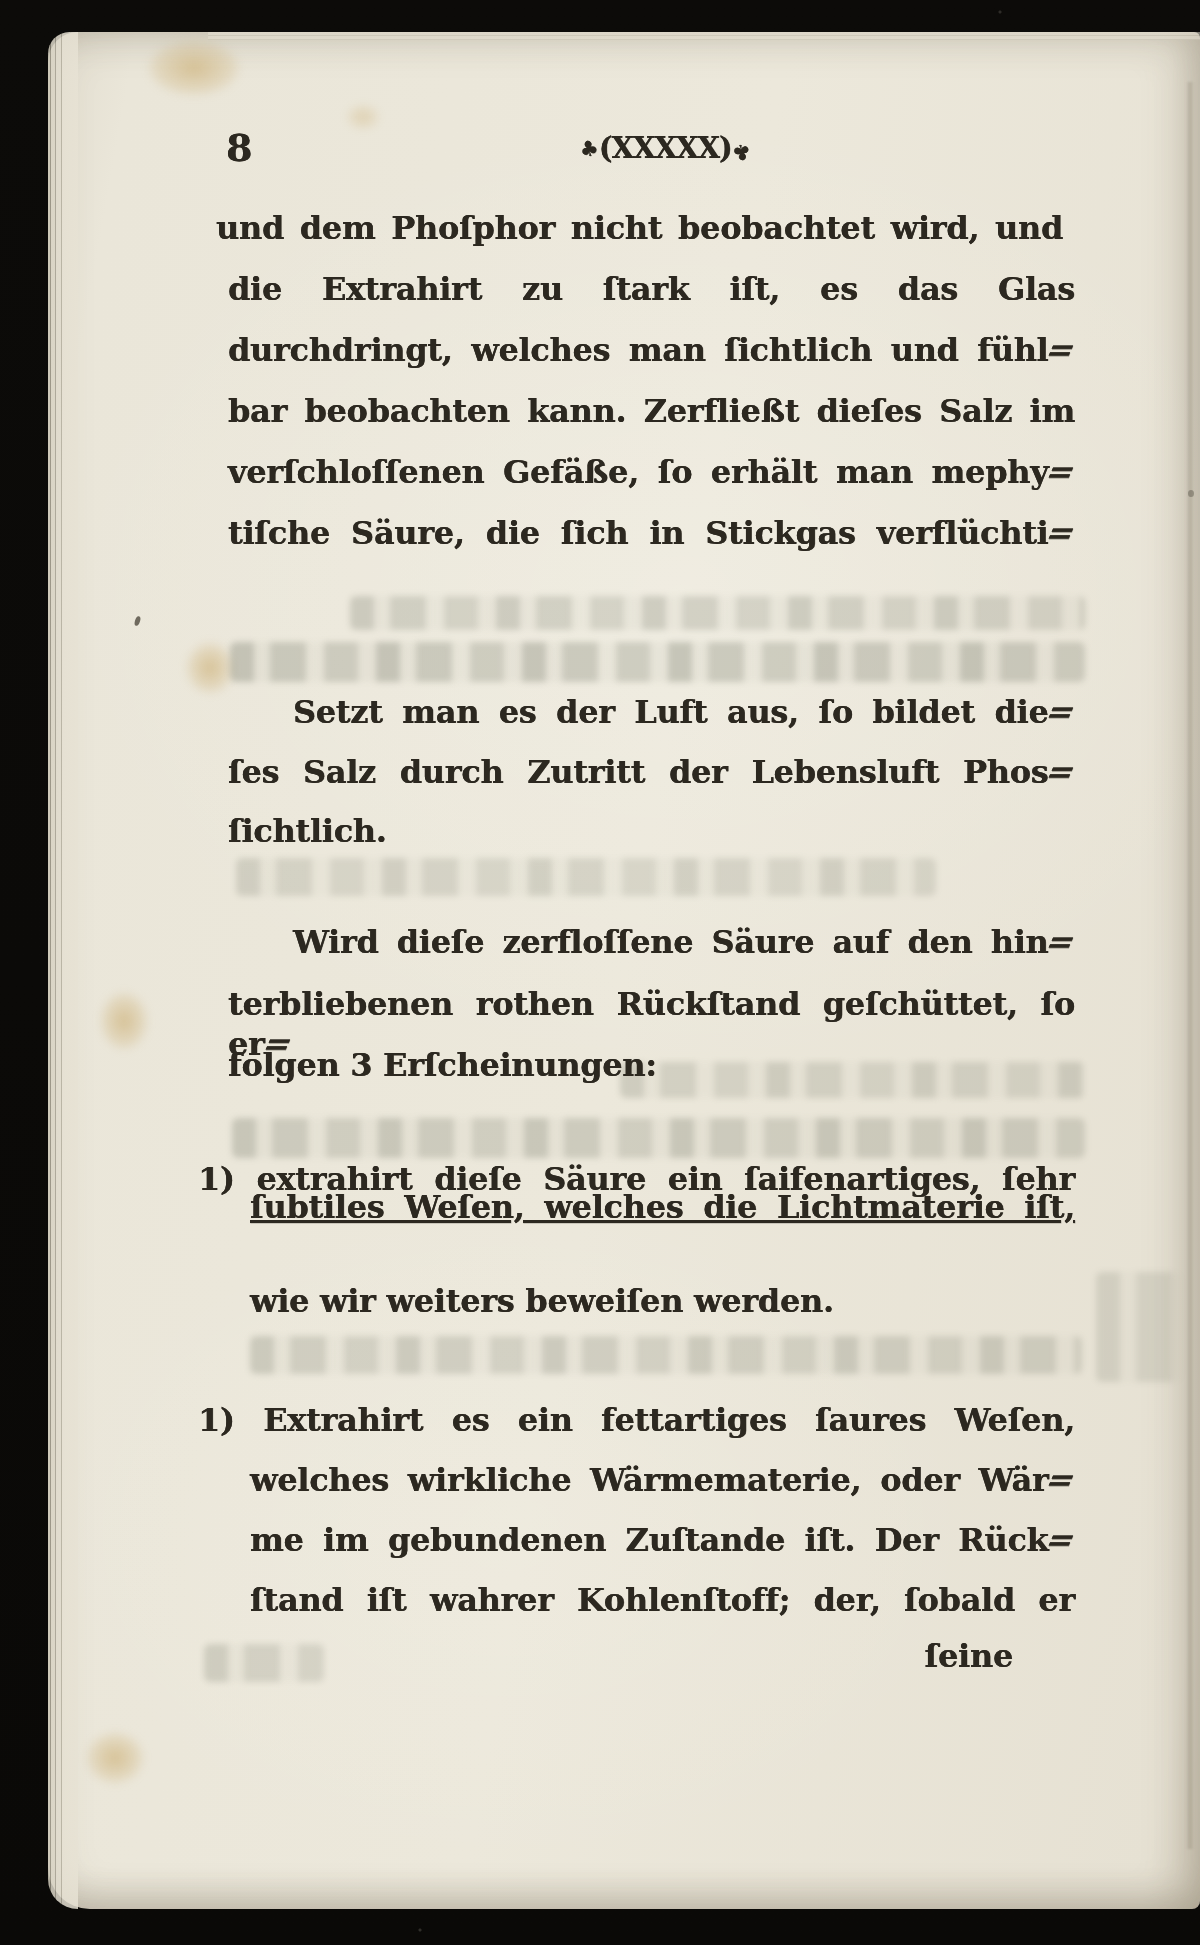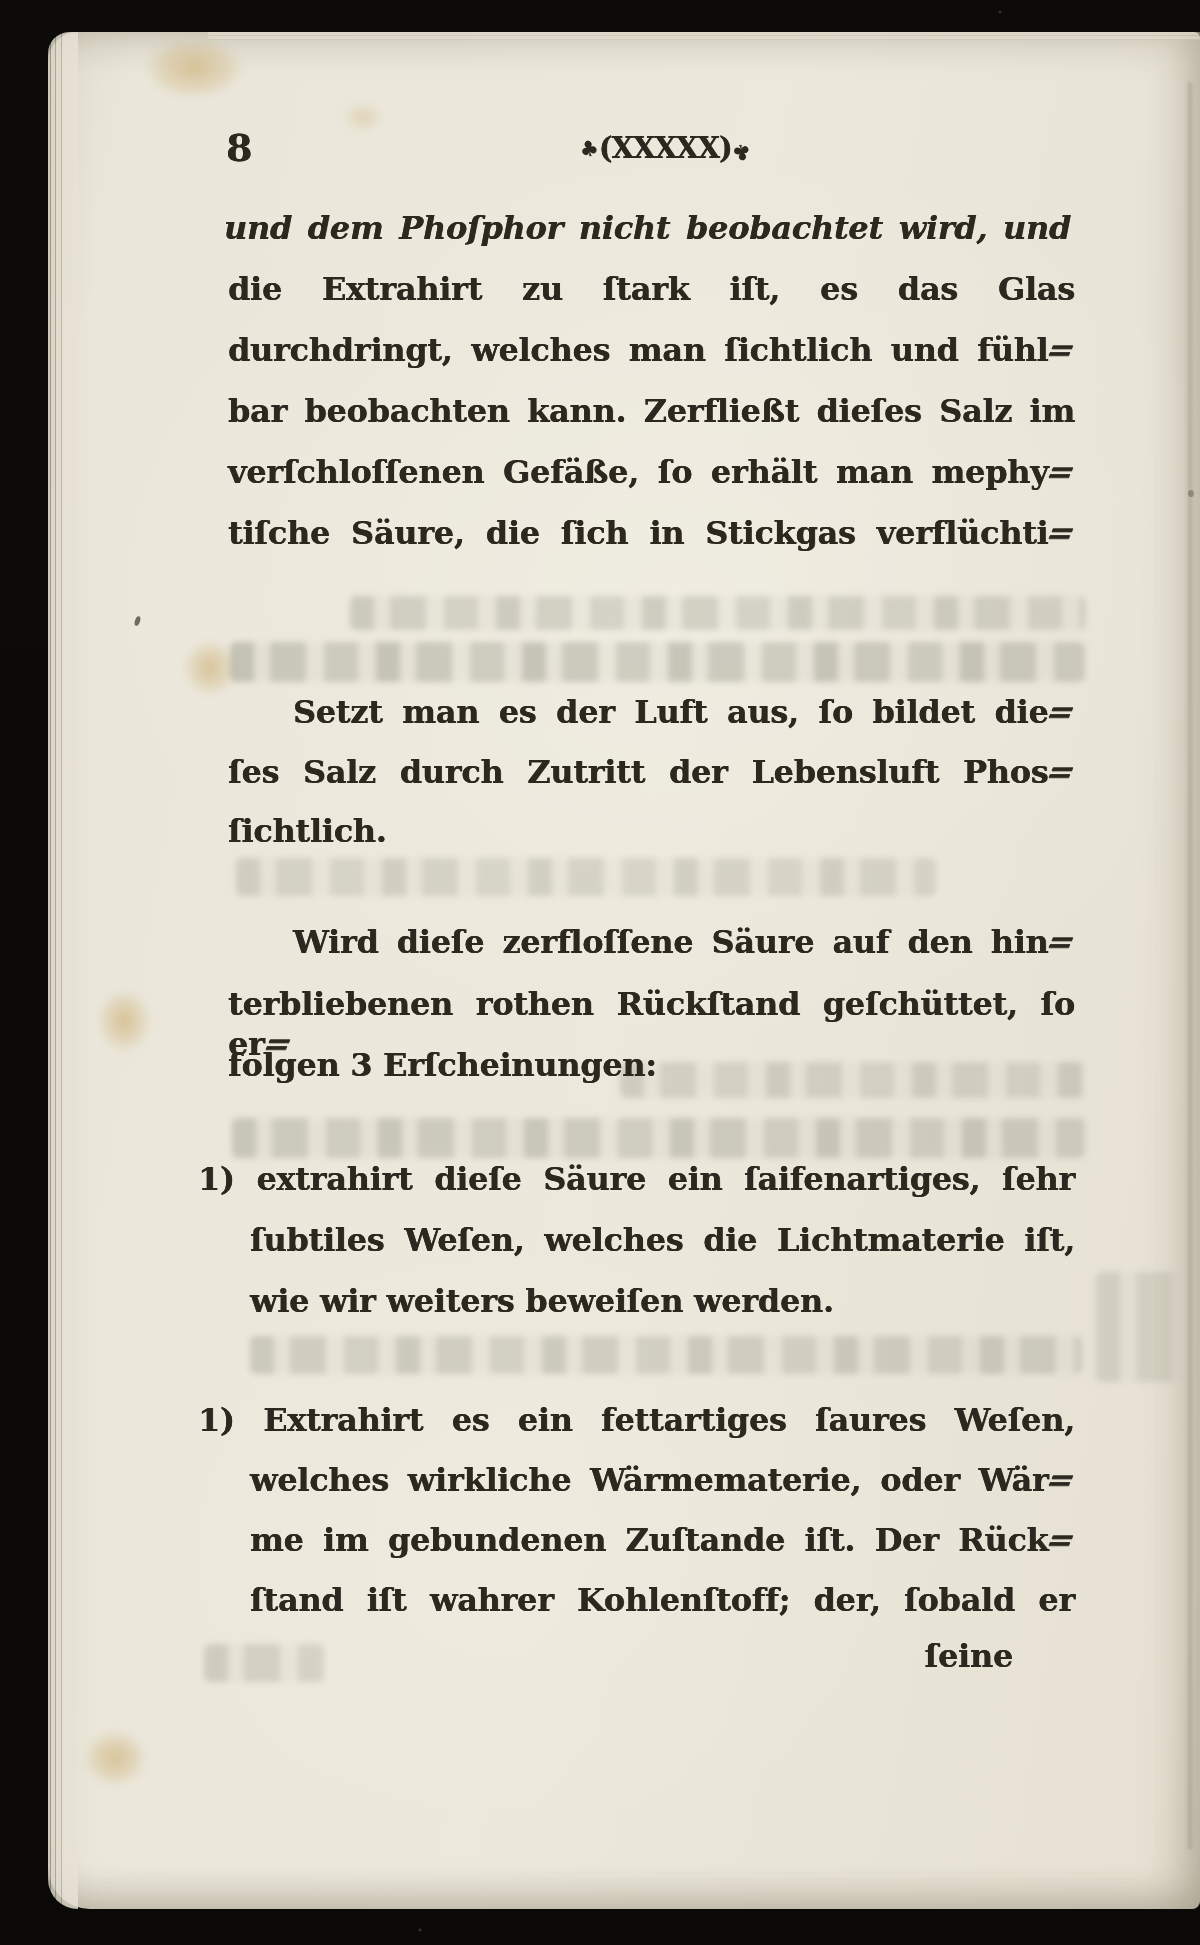--- a/index.html
+++ b/index.html
@@ -87,37 +87,37 @@
   <div class="ghost" style="left:232px;top:1118px;width:853px;height:40px;opacity:.55;"></div>
   <div class="ghost" style="left:250px;top:1336px;width:832px;height:38px;opacity:.5;"></div>
   <div class="ghost" style="left:1096px;top:1272px;width:86px;height:110px;opacity:.35;"></div>
   <div class="ghost" style="left:204px;top:1644px;width:120px;height:38px;opacity:.45;"></div>
 
   <div class="txt pageno" style="left:226px;top:128px;">8</div>
   <div class="txt orn" style="left:580px;top:128px;">
     <span class="flo">♣</span><span>(XXXXX)</span><span class="flo r">♣</span>
   </div>
 
-  <div class="txt j" style="left:224px;top:208px;width:847px;font-style:italic;">und dem Phoſphor nicht beobachtet wird, und</div>
+  <div class="txt j" style="left:216px;top:208px;width:847px;">und dem Phoſphor nicht beobachtet wird, und</div>
   <div class="txt j" style="left:228px;top:269px;width:847px;">die Extrahirt zu ſtark iſt, es das Glas</div>
   <div class="txt j" style="left:228px;top:330px;width:847px;">durchdringt, welches man ſichtlich und fühl<span class="dhy">=</span></div>
   <div class="txt j" style="left:228px;top:391px;width:847px;">bar beobachten kann. Zerfließt dieſes Salz im</div>
   <div class="txt j" style="left:228px;top:452px;width:847px;">verſchloſſenen Gefäße, ſo erhält man mephy<span class="dhy">=</span></div>
   <div class="txt j" style="left:228px;top:513px;width:847px;">tiſche Säure, die ſich in Stickgas verflüchti<span class="dhy">=</span></div>
 
   <div class="txt j" style="left:293px;top:692px;width:782px;">Setzt man es der Luft aus, ſo bildet die<span class="dhy">=</span></div>
   <div class="txt j" style="left:228px;top:752px;width:847px;">ſes Salz durch Zutritt der Lebensluft Phos<span class="dhy">=</span></div>
   <div class="txt rag" style="left:228px;top:811px;width:847px;">ſichtlich.</div>
 
   <div class="txt j" style="left:293px;top:922px;width:782px;">Wird dieſe zerfloſſene Säure auf den hin<span class="dhy">=</span></div>
   <div class="txt j" style="left:228px;top:984px;width:847px;">terbliebenen rothen Rückſtand geſchüttet, ſo er<span class="dhy">=</span></div>
   <div class="txt rag" style="left:228px;top:1045px;width:847px;">folgen 3 Erſcheinungen:</div>
 
   <div class="txt j" style="left:198px;top:1159px;width:877px;">1) extrahirt dieſe Säure ein ſaifenartiges, ſehr</div>
-  <div class="txt j" style="left:250px;top:1220px;width:825px;">ſubtiles Weſen, welches die Lichtmaterie iſt,</div>
+  <div class="txt j" style="left:250px;top:1187px;width:825px;text-decoration:underline;">ſubtiles Weſen, welches die Lichtmaterie iſt,</div>
   <div class="txt rag" style="left:250px;top:1281px;width:825px;">wie wir weiters beweiſen werden.</div>
 
   <div class="txt j" style="left:198px;top:1400px;width:877px;">1) Extrahirt es ein fettartiges ſaures Weſen,</div>
   <div class="txt j" style="left:250px;top:1460px;width:825px;">welches wirkliche Wärmematerie, oder Wär<span class="dhy">=</span></div>
   <div class="txt j" style="left:250px;top:1520px;width:825px;">me im gebundenen Zuſtande iſt. Der Rück<span class="dhy">=</span></div>
   <div class="txt j" style="left:250px;top:1580px;width:825px;">ſtand iſt wahrer Kohlenſtoff; der, ſobald er</div>
 
   <div class="txt right" style="left:228px;top:1636px;width:785px;">ſeine</div>
 
 </div>

